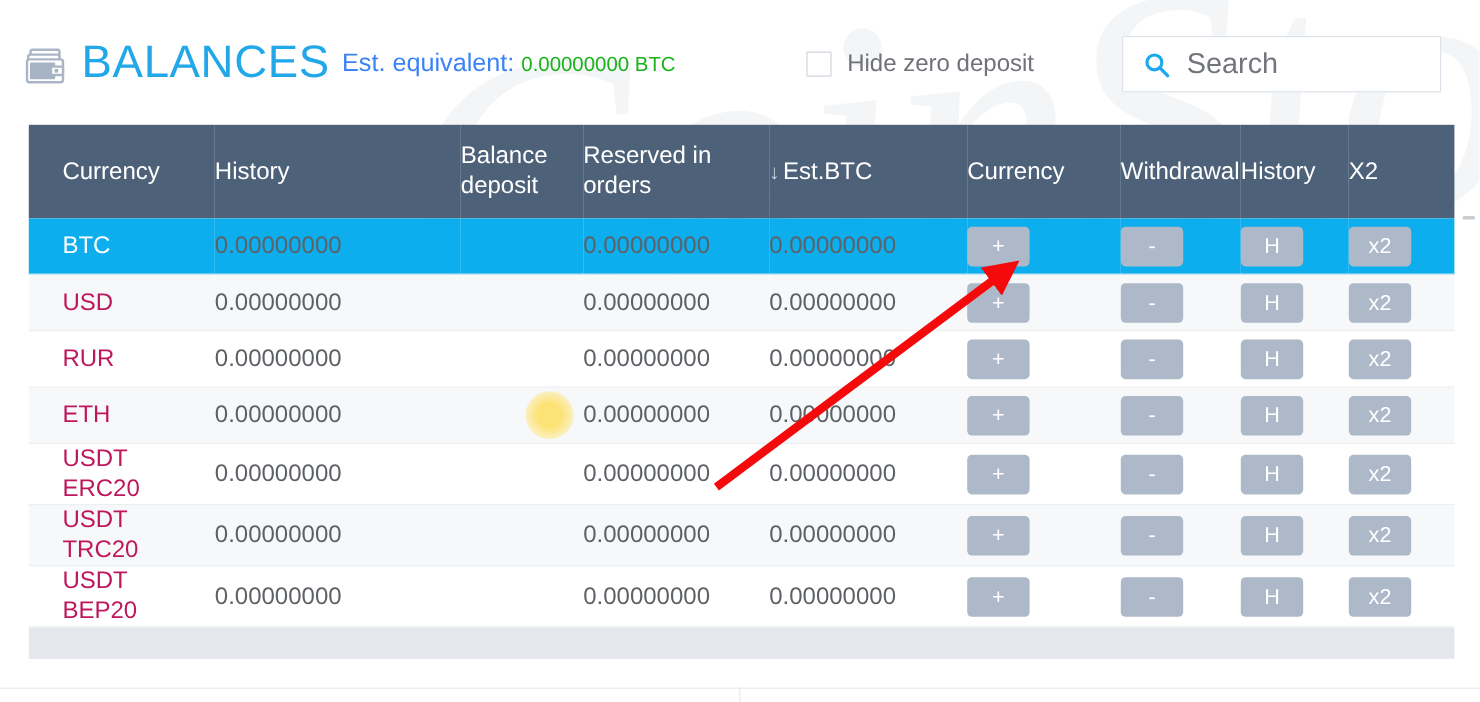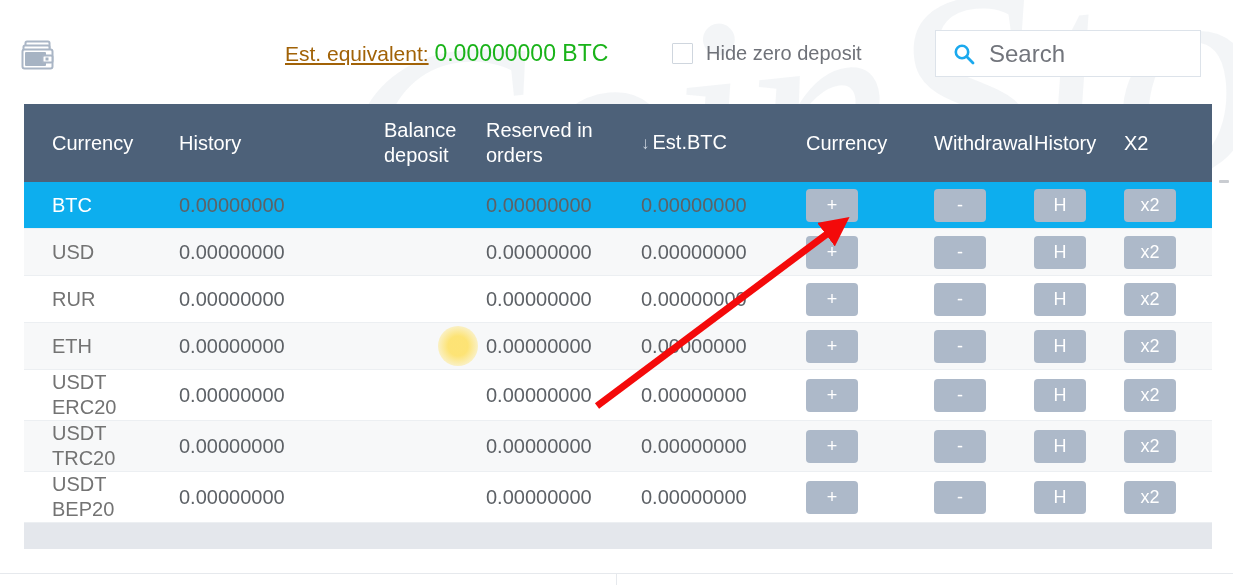--- a/index.html
+++ b/index.html
@@ -72,24 +72,24 @@
     line-height: 48px;
     white-space: nowrap;
   }
   .est-wrap {
     position: absolute;
     left: 285px; top: 38px;
     font-size: 21px;
     line-height: 30px;
     white-space: nowrap;
   }
-  .est-label { color: #a16207; text-decoration: underline; }
+  .est-label { color: #3b82f6; }
   .est-value {
     color: #19b319;
-    font-size: 23px;
+    font-size: 17px;
   }
   .hidezero {
     position: absolute;
     left: 672px; top: 39px;
     display: flex;
     align-items: center;
     gap: 13px;
     white-space: nowrap;
   }
   .hz-box {
@@ -172,21 +172,21 @@
   tr.row-even td { background: #f7f8f9; }
   tr.row-odd  td { background: #ffffff; }
   tr.row-sel  td {
     background: #0daeee;
     color: #ffffff;
     border-bottom: 1px solid #0daeee;
   }
   tr.row-sel td.cur a { color: #ffffff; }
   td.cur { padding-left: 28px !important; }
   td.cur a {
-    color: #737373;
+    color: #be185d;
     text-decoration: none;
     font-size: 20px;
     line-height: 25px;
     display: inline-block;
   }
   td.num { }
   .btncell { text-align: left; }
   .minibtn {
     display: inline-block;
     background: #adb9c9;
@@ -259,20 +259,21 @@
       <svg width="38" height="33" viewBox="0 0 38 33" xmlns="http://www.w3.org/2000/svg">
         <rect x="4.5" y="2.5" width="24" height="8" rx="1.5" fill="#ffffff" stroke="#aab6c6" stroke-width="2"></rect>
         <rect x="2.5" y="6.5" width="26" height="10" rx="1.5" fill="#ffffff" stroke="#aab6c6" stroke-width="2"></rect>
         <rect x="1.5" y="10.5" width="30" height="19" rx="2" fill="#ffffff" stroke="#aab6c6" stroke-width="2"></rect>
         <rect x="4" y="13" width="21" height="14" rx="1" fill="#a6b3c3"></rect>
         <rect x="21.5" y="16.5" width="10" height="7" rx="1.5" fill="#ffffff" stroke="#aab6c6" stroke-width="2"></rect>
         <rect x="24.5" y="18.5" width="3" height="3" fill="#a6b3c3"></rect>
       </svg>
     </span>
 
+    <div class="page-title">BALANCES</div>
 
     <div class="est-wrap">
       <span class="est-label">Est. equivalent:</span>
       <span class="est-value">0.00000000 BTC</span>
     </div>
 
     <div class="hidezero">
       <span class="hz-box"></span>
       <span class="hz-label">Hide zero deposit</span>
     </div>

